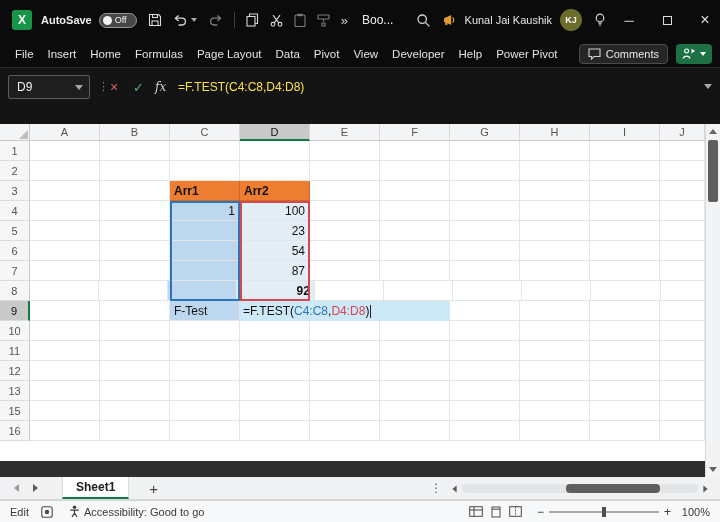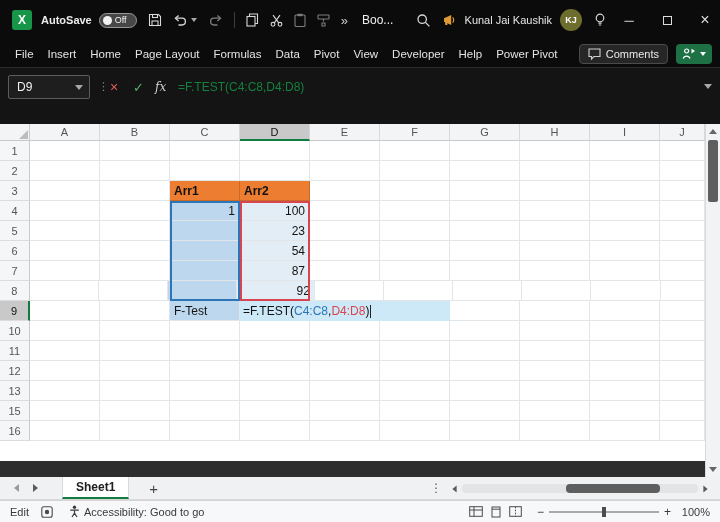--- a/index.html
+++ b/index.html
@@ -36,21 +36,21 @@
 
   
   .formulabar { position:absolute; top:67px; left:0; width:720px; height:57px; background:#141414; border-top:1px solid #2a2a2a; }
   .namebox { position:absolute; left:8px; top:7px; width:82px; height:24px; background:#1e1e1e; border:1px solid #5c5c5c; border-radius:2px; display:flex; align-items:center; }
   .namebox .val { margin-left:8px; font-size:12px; color:#f0f0f0; flex:1; }
   .namebox .tri-down { margin-right:6px; }
   .fb-dots { position:absolute; left:98px; top:12px; color:#8a8a8a; font-size:11px; }
   .fb-cancel { position:absolute; left:110px; top:11px; color:#e25d5d; font-size:14px; }
   .fb-enter { position:absolute; left:133px; top:12px; color:#58b26e; font-size:13px; }
   .fb-fx { position:absolute; left:155px; top:12px; color:#cfcfcf; font-size:12px; font-style:italic; font-family:"DejaVu Serif",serif; }
-  .fb-input { position:absolute; left:178px; top:12px; font-size:12px; color:#15803d; }
+  .fb-input { position:absolute; left:178px; top:12px; font-size:12px; color:#fde047; }
   .fb-expand { position:absolute; right:8px; top:16px; }
   .tri-down { width:0; height:0; border-left:4px solid transparent; border-right:4px solid transparent; border-top:5px solid #a8a8a8; display:inline-block; }
   .tri-down.w { border-top-color:#fff; border-left-width:3px; border-right-width:3px; border-top-width:4px; }
   .tri-down.tiny { border-left-width:3px; border-right-width:3px; border-top-width:4px; }
 
   
   .grid { position:absolute; left:0; top:124px; width:705px; height:337px; background:#fff; overflow:hidden; }
   .g-hrow { display:flex; height:17px; }
   .g-corner { width:30px; height:17px; background:#f3f4f6; border-right:1px solid #c9c9c9; border-bottom:1px solid #c9c9c9; position:relative; }
   .corner-tri { position:absolute; right:1px; bottom:1px; width:0; height:0; border-bottom:9px solid #bdbdbd; border-left:9px solid transparent; }
@@ -196,22 +196,22 @@
         </span>
       <span class="win-btn close">×</span>
     </div>
   </div>
 
   <div class="menubar">
     <div class="menu-items" id="menu-items">
         <div class="menu-item">File</div>
         <div class="menu-item">Insert</div>
         <div class="menu-item">Home</div>
+        <div class="menu-item">Formulas</div>
         <div class="menu-item">Page Layout</div>
-        <div class="menu-item">Formulas</div>
         <div class="menu-item">Data</div>
         <div class="menu-item">Pivot</div>
         <div class="menu-item">View</div>
         <div class="menu-item">Developer</div>
         <div class="menu-item">Help</div>
         <div class="menu-item">Power Pivot</div>
       </div>
     <div class="mb-right">
       <div class="comments-btn">
         <svg width="13" height="12" viewBox="0 0 13 12">
@@ -351,21 +351,21 @@
           <div class="g-cell" style="width: 70px;"></div>
           <div class="g-cell" style="width: 70px;"></div>
           <div class="g-cell" style="width: 70px;"></div>
           <div class="g-cell" style="width: 45px;"></div>
         </div>
         <div class="g-row">
           <div class="g-rh">8</div>
           <div class="g-cell" style="width: 70px;"></div>
           <div class="g-cell" style="width: 70px;"></div>
           <div class="g-cell c-blue" style="width: 70px;"></div>
-          <div class="g-cell c-lite num" style="width: 79px;">92</div>
+          <div class="g-cell c-lite num" style="width: 79px; font-weight: bold;">92</div>
           <div class="g-cell" style="width: 70px;"></div>
           <div class="g-cell" style="width: 70px;"></div>
           <div class="g-cell" style="width: 70px;"></div>
           <div class="g-cell" style="width: 70px;"></div>
           <div class="g-cell" style="width: 70px;"></div>
           <div class="g-cell" style="width: 45px;"></div>
         </div>
         <div class="g-row">
           <div class="g-rh sel">9</div>
           <div class="g-cell" style="width: 70px;"></div>

